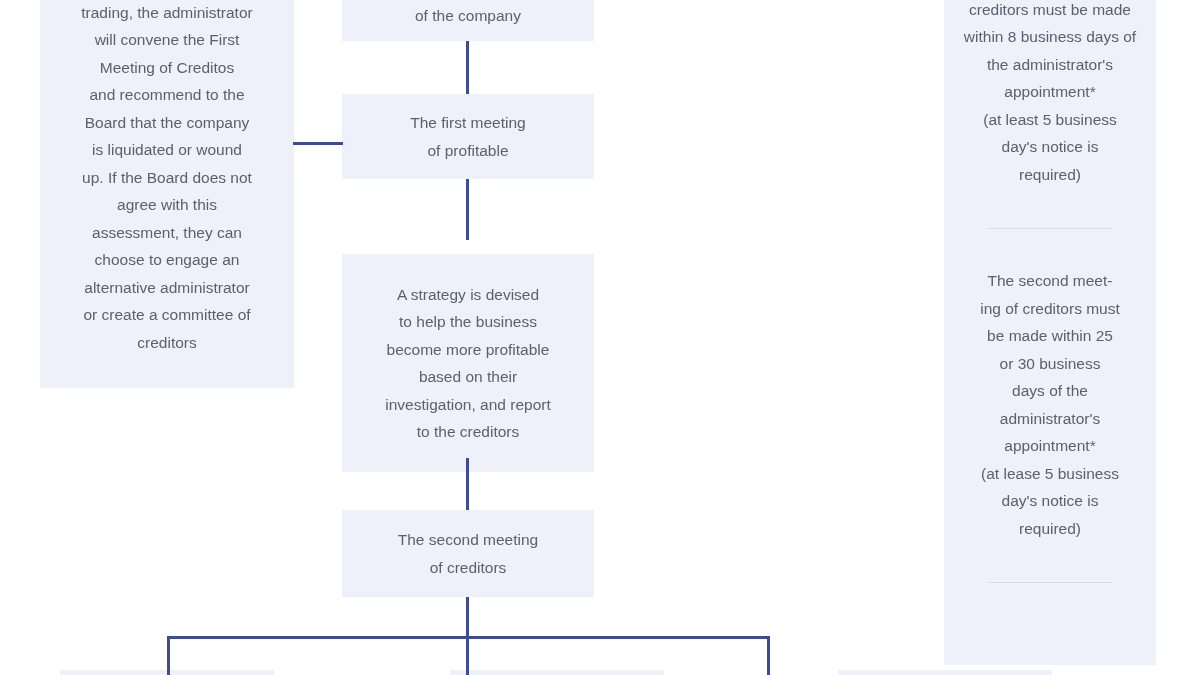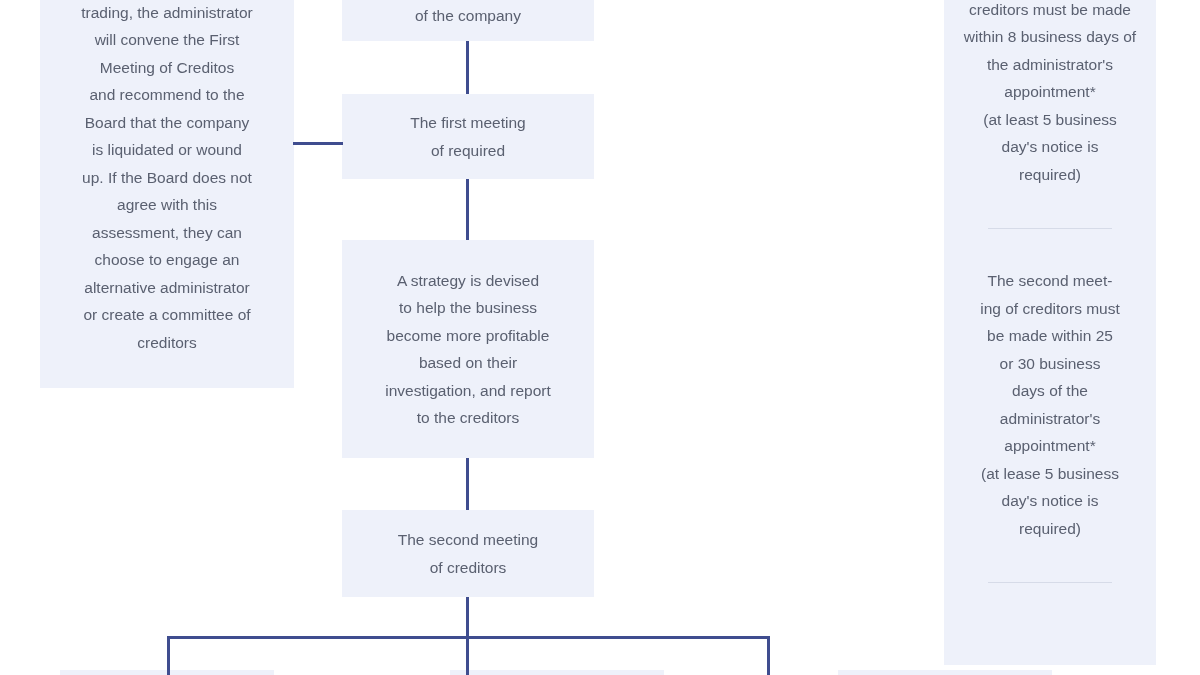--- a/index.html
+++ b/index.html
@@ -63,21 +63,21 @@
     padding-bottom: 12px;
   }
   .box-first-meeting {
     left: 342px;
     top: 94px;
     width: 252px;
     height: 85px;
   }
   .box-strategy {
     left: 342px;
-    top: 240px;
+    top: 254px;
     width: 252px;
     height: 218px;
   }
   .box-second-meeting {
     left: 342px;
     top: 510px;
     width: 252px;
     height: 87px;
   }
 
@@ -162,21 +162,21 @@
 creditors</span>
   </div>
 
   <div class="box box-appointment">
     <span class="txt">The administration
 of the company</span>
   </div>
 
   <div class="box box-first-meeting">
     <span class="txt">The first meeting
-of required</span>
+of profitable</span>
   </div>
 
   <div class="box box-strategy">
     <span class="txt">A strategy is devised
 to help the business
 become more profitable
 based on their
 investigation, and report
 to the creditors</span>
   </div>

